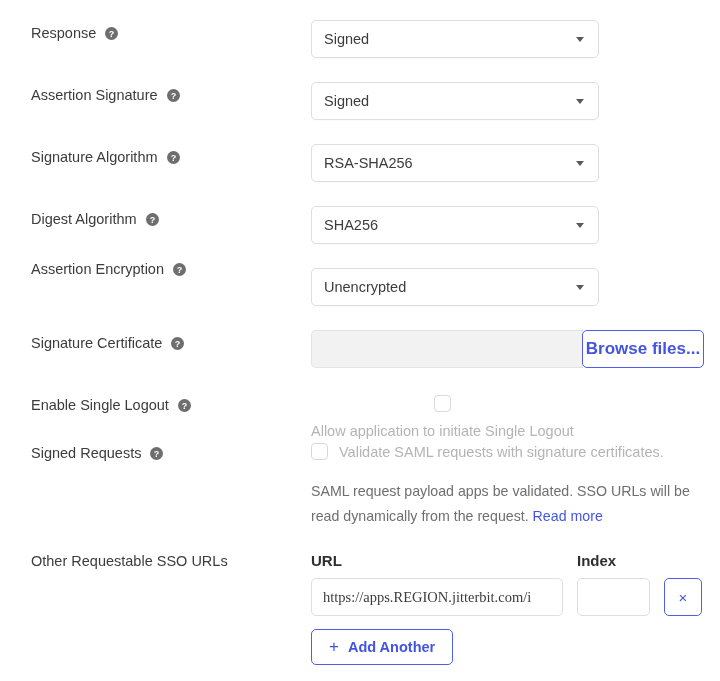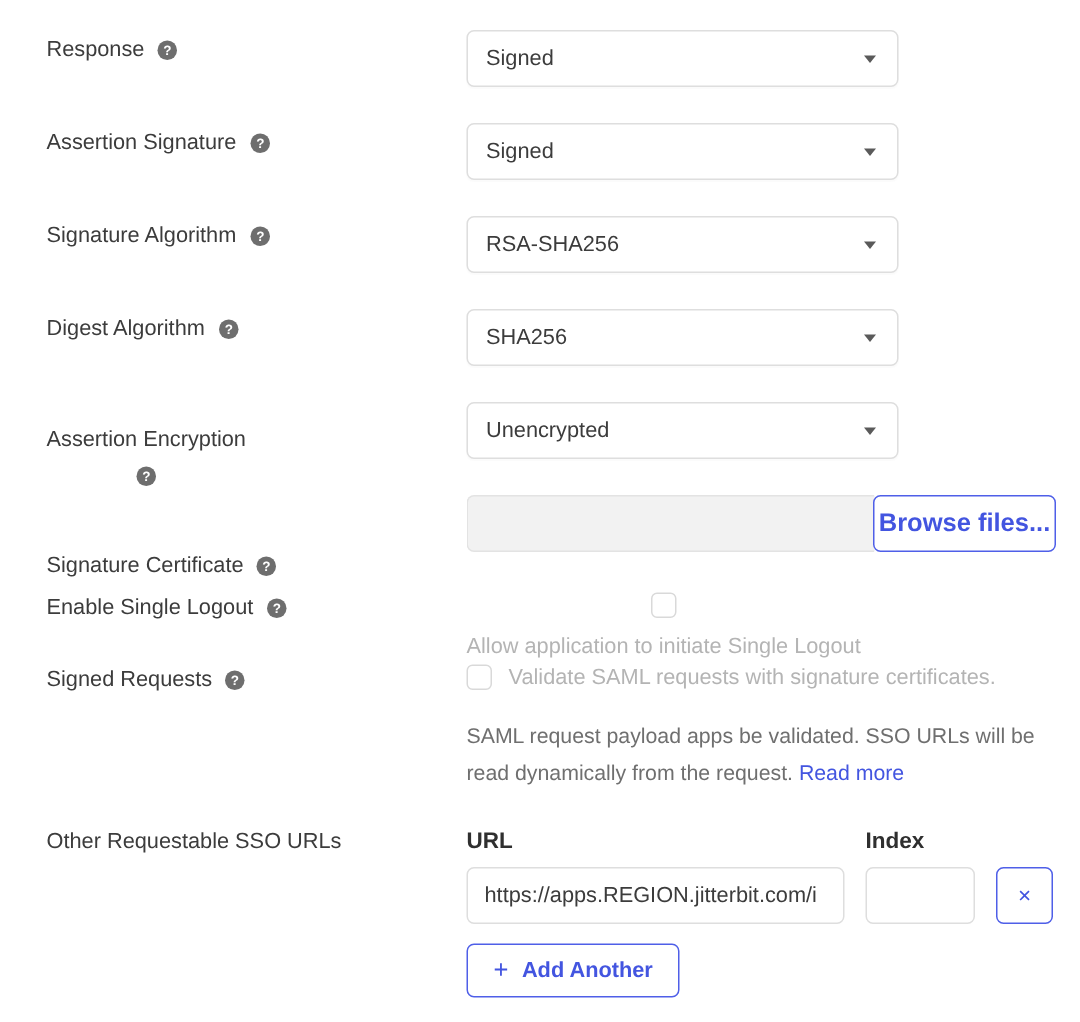--- a/index.html
+++ b/index.html
@@ -170,21 +170,21 @@
 
   .text-input {
     position: absolute;
     top: 578px;
     height: 38px;
     box-sizing: border-box;
     border: 1px solid #dedede;
     border-radius: 5px;
     background: #ffffff;
     font-size: 14.5px;
-    font-family: Liberation Sans, sans-serif;
+    font-family: Liberation Serif, serif;
     color: #3c3c3c;
     padding: 0 11px;
     outline: none;
   }
   .text-input.url { left: 311px; width: 252px; }
   .text-input.index { left: 577px; width: 73px; }
 
   .remove-btn {
     position: absolute;
     left: 664px;
@@ -290,36 +290,36 @@
           </svg>
       </span>
     </div>
     <div class="select" style="top:206px;">
       <span class="val">SHA256</span>
       <span class="caret"></span>
     </div>
   </div>
 
   <div class="row">
-    <div class="label" style="top:284px;flex-direction:column;">
+    <div class="label" style="top:260px;">
       <span>Assertion Encryption</span>
       <span class="help-icon">
         <svg viewBox="0 0 13 13" aria-hidden="true">
             <text x="6.5" y="9.6" font-family="Liberation Sans, sans-serif" font-size="9" font-weight="bold" fill="#ffffff" text-anchor="middle">?</text>
           </svg>
       </span>
     </div>
     <div class="select" style="top:268px;">
       <span class="val">Unencrypted</span>
       <span class="caret"></span>
     </div>
   </div>
 
   <div class="row">
-    <div class="label" style="top:334px;margin-top:34px;">
+    <div class="label" style="top:334px;">
       <span>Signature Certificate</span>
       <span class="help-icon">
         <svg viewBox="0 0 13 13" aria-hidden="true">
             <text x="6.5" y="9.6" font-family="Liberation Sans, sans-serif" font-size="9" font-weight="bold" fill="#ffffff" text-anchor="middle">?</text>
           </svg>
       </span>
     </div>
     <div class="file-group">
       <div class="file-fake-input"></div>
       <div class="browse-btn">Browse files...</div>

